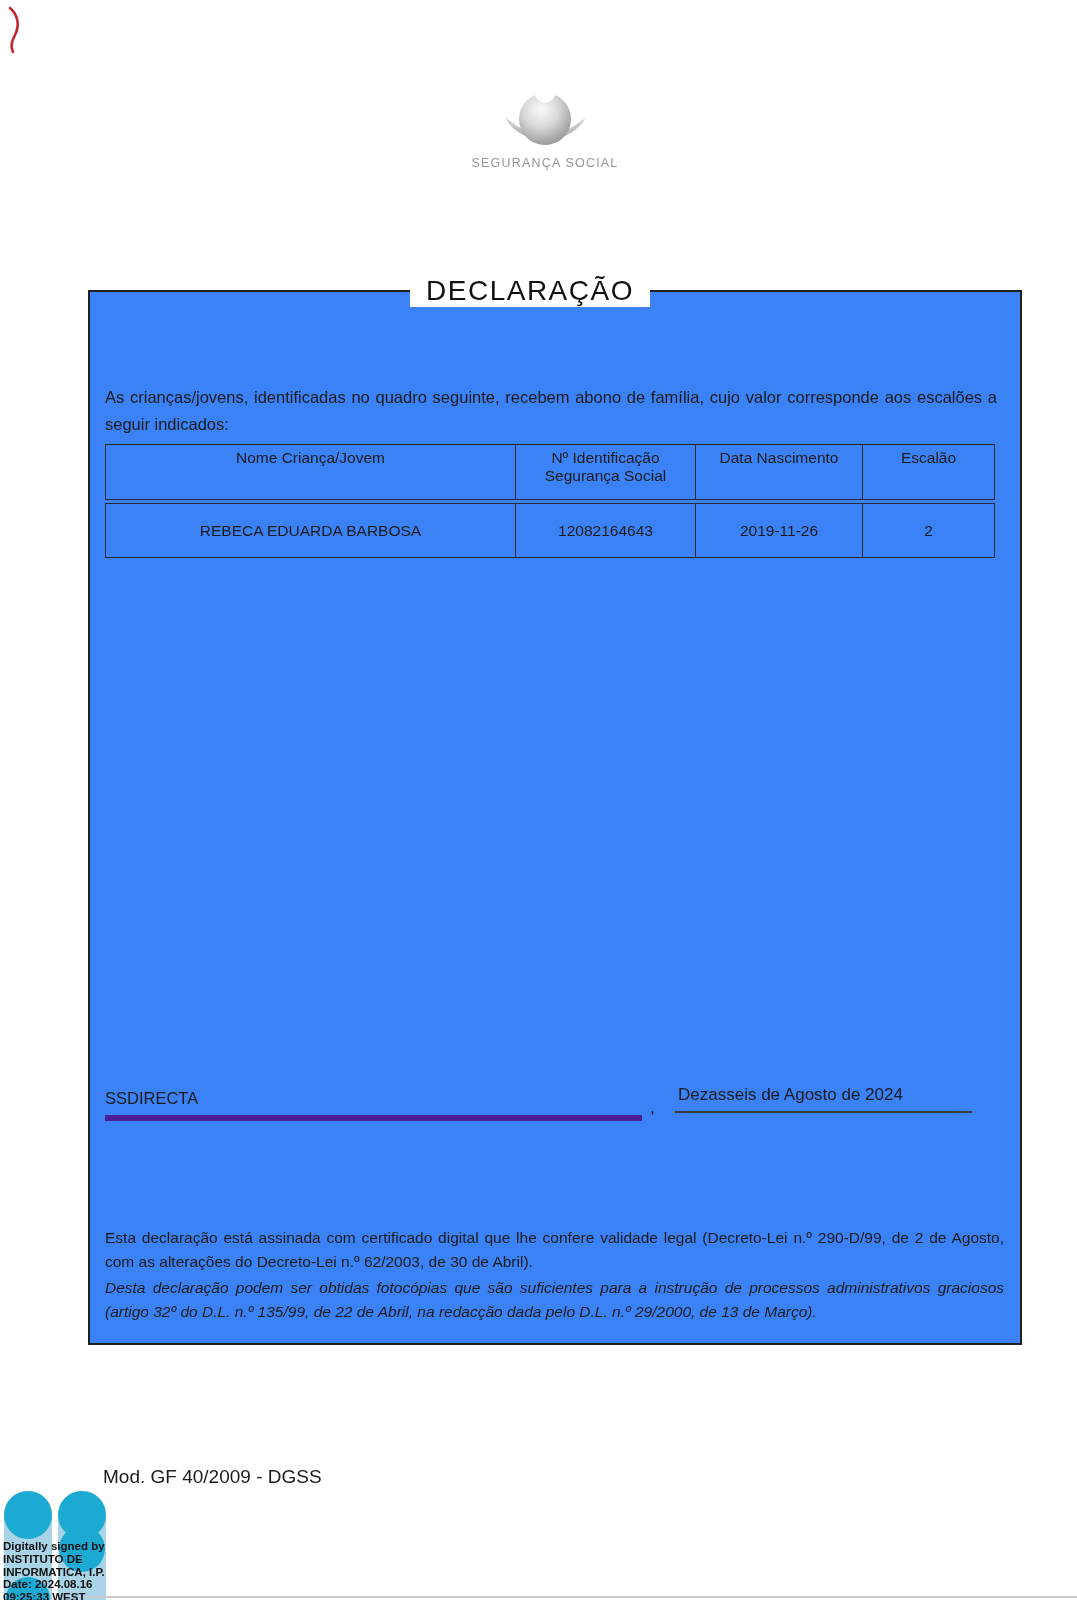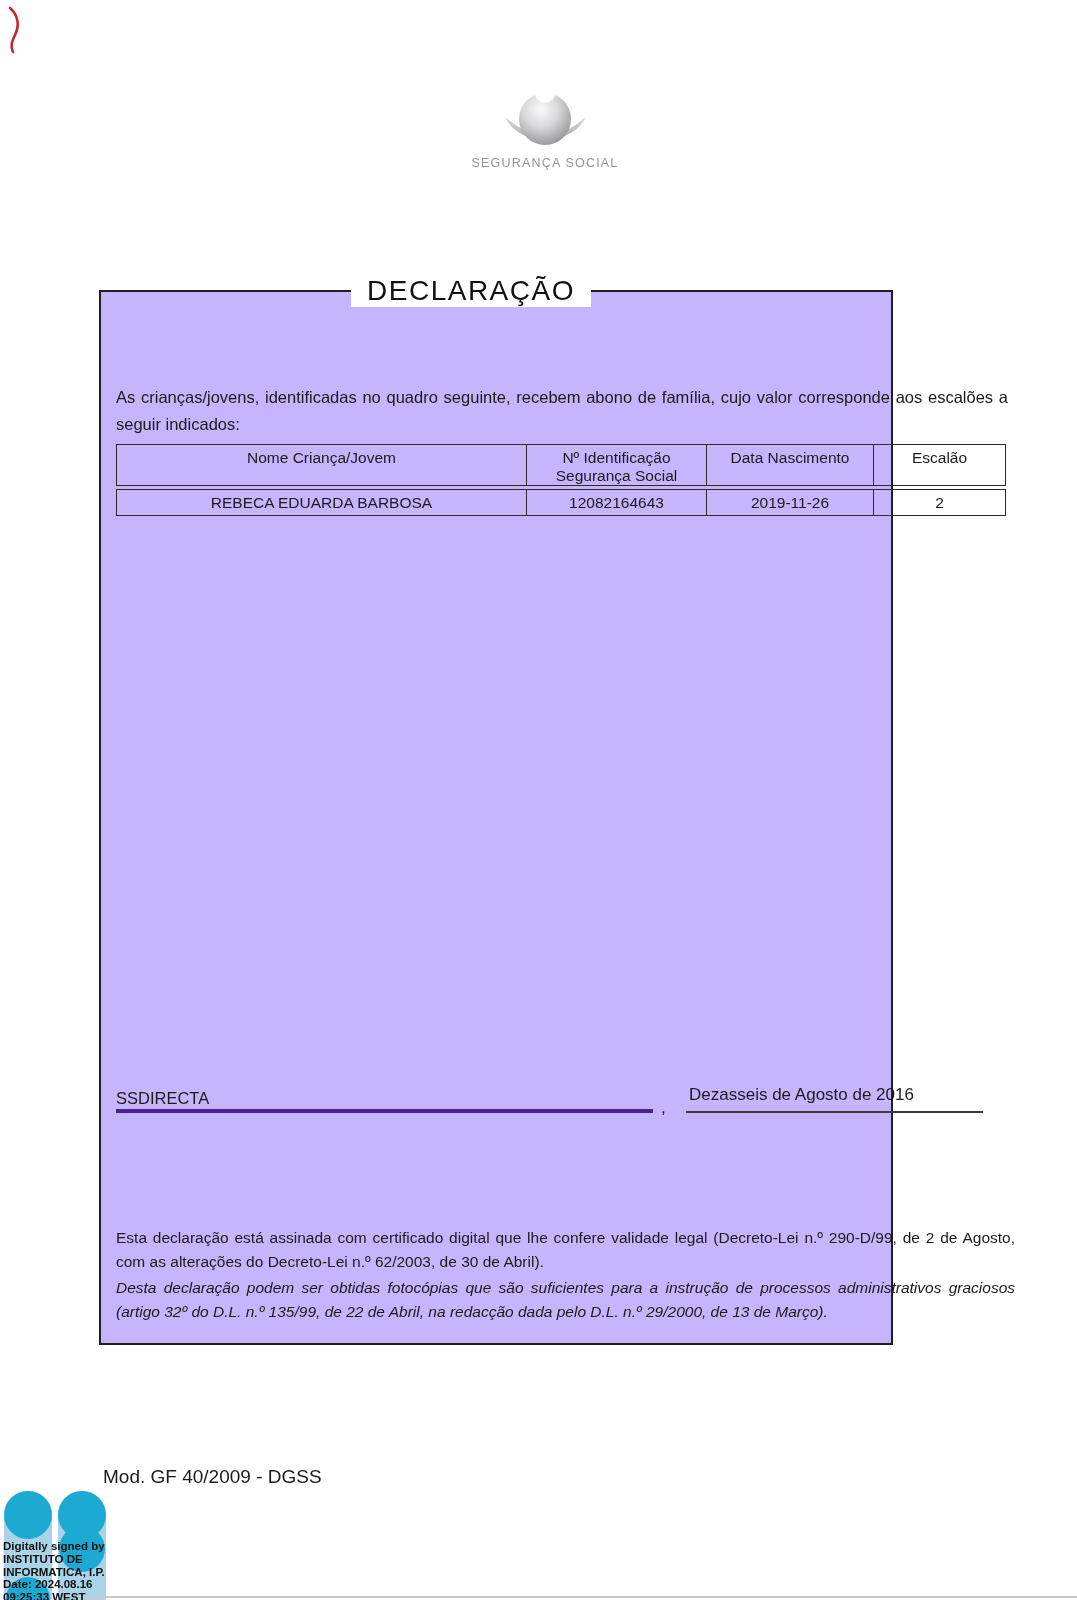--- a/index.html
+++ b/index.html
@@ -13,22 +13,22 @@
 
   
   .logo-block { position:absolute; left:462px; top:90px; width:166px; text-align:center; }
   .logo-caption {
     margin-top:4px; font-size:12.5px; letter-spacing:1.2px; color:#96969a;
     white-space:nowrap;
   }
 
   
   .main-box {
-    position:absolute; left:99px; top:290px; width:794px; height:1055px;
-    border:2.5px solid #1f1f1f; box-sizing:border-box; background:#c4b5fd;
+    position:absolute; left:88px; top:290px; width:934px; height:1055px;
+    border:2.5px solid #1f1f1f; box-sizing:border-box; background:#3b82f6;
   }
   .box-title {
     position:absolute; top:-17px; left:calc(50% - 25px); transform:translateX(-50%);
     background:#ffffff; padding:0 16px; font-size:28px; letter-spacing:1.5px;
     line-height:32px; color:#111; white-space:nowrap;
   }
 
   .intro {
     position:absolute; left:15px; top:92px; width:892px;
     font-size:16.5px; line-height:27px; text-align:justify;
@@ -36,30 +36,30 @@
 
   
   table.decl {
     position:absolute; left:15px; top:149px; width:890px;
     border-collapse:separate; border-spacing:0 3px; font-size:15.5px;
     table-layout:fixed;
   }
   table.decl th, table.decl td {
     border-top:1.5px solid #2a2a2a; border-bottom:1.5px solid #2a2a2a;
     border-left:1.5px solid #2a2a2a; text-align:center; font-weight:normal;
-    overflow:visible; padding:0;
+    overflow:visible; padding:14px;
   }
   table.decl th:last-child, table.decl td:last-child { border-right:1.5px solid #2a2a2a;margin-left:22px; }
   table.decl th { height:36px; vertical-align:top; padding-top:4px; line-height:17.5px; }
   table.decl td { height:25px; vertical-align:middle; }
 
   
   .sig-entity {
     position:absolute; left:15px; top:797px; width:537px;
-    font-size:16.5px; padding-bottom:1px; border-bottom:4px solid #4c1d95;
+    font-size:16.5px; padding-bottom:7px; border-bottom:6px solid #4c1d95;
   }
   .sig-comma { position:absolute; left:560px; top:806px; font-size:17px; }
   .sig-date {
     position:absolute; left:585px; top:793px; width:297px;
     font-size:17px; padding-bottom:6px; border-bottom:2px solid #3a3a3a;
     box-sizing:border-box; padding-left:3px;
   }
 
   
   .legal-p1, .legal-p2 {
@@ -145,21 +145,21 @@
         <td>REBECA EDUARDA BARBOSA</td>
         <td>12082164643</td>
         <td>2019-11-26</td>
         <td>2</td>
       </tr>
     </tbody>
       </table>
 
     <div class="sig-entity">SSDIRECTA</div>
     <div class="sig-comma">,</div>
-    <div class="sig-date">Dezasseis de Agosto de 2016</div>
+    <div class="sig-date">Dezasseis de Agosto de 2024</div>
 
     <div class="legal-p1">Esta declaração está assinada com certificado digital que lhe confere validade legal (Decreto-Lei n.º 290-D/99, de 2 de Agosto, com as alterações do Decreto-Lei n.º 62/2003, de 30 de Abril).</div>
     <div class="legal-p2">Desta declaração podem ser obtidas fotocópias que são suficientes para a instrução de processos administrativos graciosos (artigo 32º do D.L. n.º 135/99, de 22 de Abril, na redacção dada pelo D.L. n.º 29/2000, de 13 de Março).</div>
   </div>
 
   <div class="footer-model">Mod. GF 40/2009 - DGSS</div>
 
   <svg class="stamp-graphic" width="108" height="113" viewBox="0 0 108 113">
     <rect x="2" y="4" width="48" height="130" rx="24" fill="#a9d3e6"></rect>
     <rect x="56" y="4" width="48" height="130" rx="24" fill="#a9d3e6"></rect>

